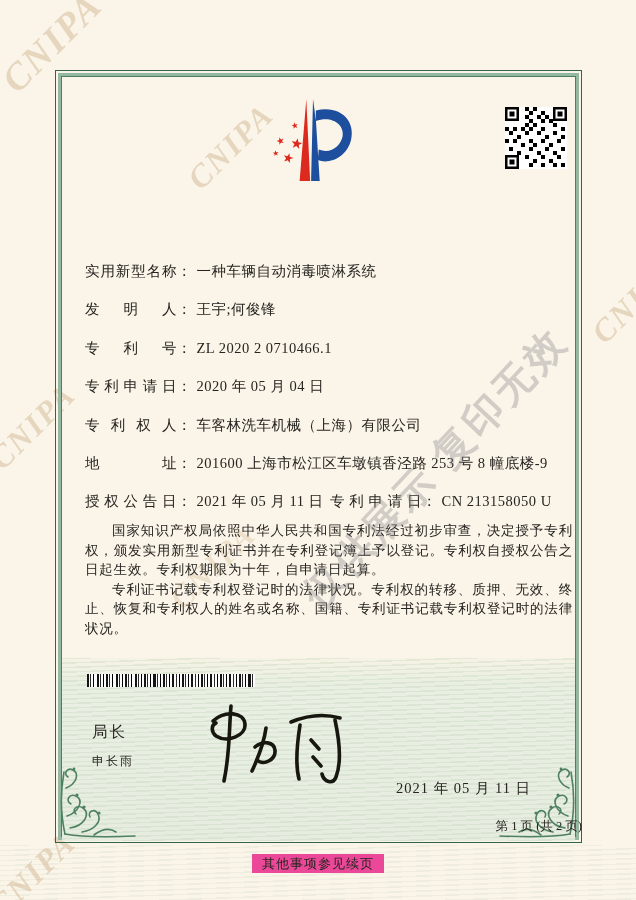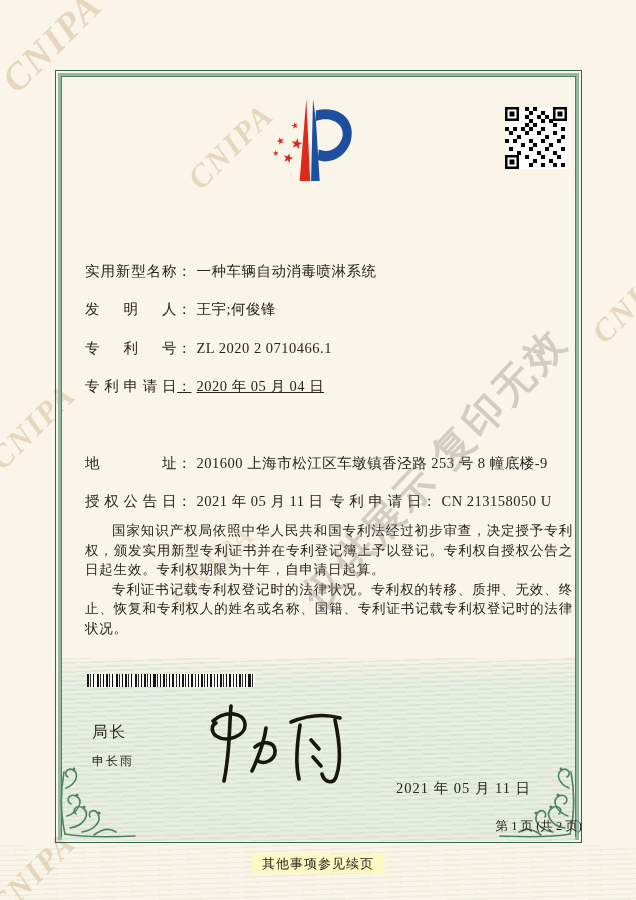--- a/index.html
+++ b/index.html
@@ -41,38 +41,38 @@
   .cert-no { position:absolute; left:76px; top:108px; font-size:14.5px; letter-spacing:3px; z-index:4; }
   .logo { position:absolute; left:263px; top:97px; z-index:4; }
   .qr { position:absolute; left:505px; top:107px; z-index:4; }
   .title { position:absolute; left:55px; top:188px; width:527px; text-align:center;
     font-size:31px; font-weight:bold; letter-spacing:5px; z-index:4; }
 
   
   .row { position:absolute; left:85px; font-size:14.5px; z-index:4; white-space:nowrap; }
   .flabel { display:inline-block; width:92px; text-align:justify; text-align-last:justify; letter-spacing:0.5px; }
   .fvalue { margin-left:5px; letter-spacing:0.5px; }
-  .r0{top:262px;} .r1{top:300px;} .r2{top:339px;} .r3{top:377px;text-decoration:underline;}
+  .r0{top:262px;} .r1{top:300px;} .r2{top:339px;} .r3{top:377px;}
   .r4{top:416px;} .r5{top:454px;} .r6{top:492px;}
   .auth-no { position:absolute; left:245px; top:0; }
 
   .paras { position:absolute; left:85px; top:521px; width:488px; z-index:4; }
   .paras p { font-size:13.5px; line-height:19.6px; letter-spacing:0.8px; text-indent:2em; text-align:justify; }
 
   .barcode { position:absolute; left:87px; top:674px; width:168px; height:13px; z-index:4;
     background:repeating-linear-gradient(90deg,#151515 0 2px,#fcfcfc 2px 3.2px,#2a2a2a 3.2px 4.2px,#fcfcfc 4.2px 6.4px,#000 6.4px 7.2px,#fcfcfc 7.2px 9.5px); }
 
   .issuer-title { position:absolute; left:92px; top:722px; font-size:15.5px; letter-spacing:2px; z-index:4; }
   .issuer-name { position:absolute; left:92px; top:753px; font-size:12px; letter-spacing:2px; z-index:4; }
   .signature { position:absolute; left:198px; top:698px; z-index:4; }
   .issue-date { position:absolute; left:396px; top:779px; font-size:14.5px; letter-spacing:1px; z-index:4; }
 
   .page-info { position:absolute; left:55px; top:818px; width:527px; text-align:right; font-size:12.5px; z-index:4; }
   .footer-note { position:absolute; left:0; top:855px; width:636px; text-align:center; font-size:13px; z-index:4; }
-  .footer-note span { background:#fef9c3; padding:2px 10px; letter-spacing:1px; }
+  .footer-note span { background:#ec4899; padding:2px 10px; letter-spacing:1px; }
 </style>
 </head>
 <body>
 
 <div class="page">
 
   <span class="wm-cnipa wm1">CNIPA</span>
   <span class="wm-cnipa wm2">CNIPA</span>
   <span class="wm-cnipa wm3">CNIPA</span>
   <span class="wm-cnipa wm4">CNIPA</span>
@@ -206,20 +206,23 @@
   </div>
   <div class="row r1">
     <span class="flabel">发明人</span><span>：</span><span class="fvalue">王宇;何俊锋</span>
   </div>
   <div class="row r2">
     <span class="flabel">专利号</span><span>：</span><span class="fvalue">ZL 2020 2 0710466.1</span>
   </div>
   <div class="row r3">
     <span class="flabel">专利申请日</span><span>：</span><span class="fvalue">2020 年 05 月 04 日</span>
   </div>
+  <div class="row r4">
+    <span class="flabel">专利权人</span><span>：</span><span class="fvalue">车客林洗车机械（上海）有限公司</span>
+  </div>
   <div class="row r5">
     <span class="flabel">地址</span><span>：</span><span class="fvalue">201600 上海市松江区车墩镇香泾路 253 号 8 幢底楼-9</span>
   </div>
   <div class="row r6">
     <span class="flabel">授权公告日</span><span>：</span><span class="fvalue">2021 年 05 月 11 日</span>
     <span class="auth-no">
       <span class="flabel">专利申请日</span><span>：</span><span class="fvalue">CN 213158050 U</span>
     </span>
   </div>
 

